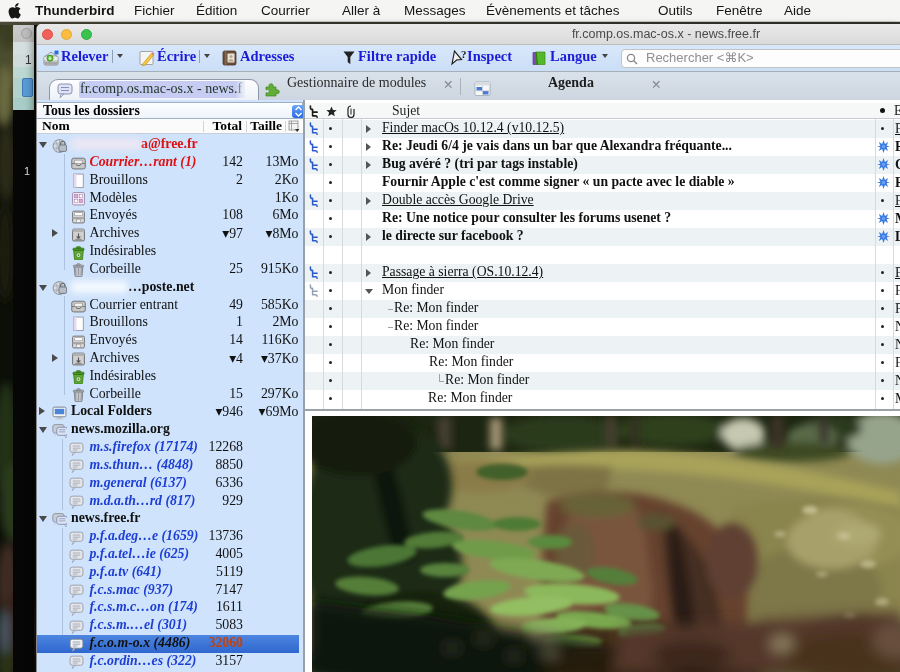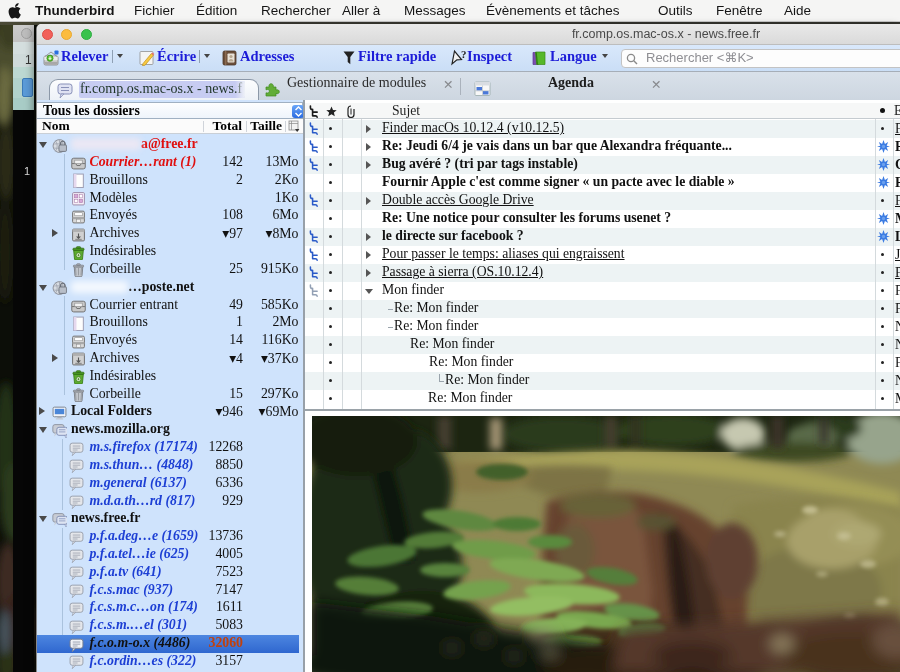--- a/index.html
+++ b/index.html
@@ -108,21 +108,21 @@
   <div class="abs" id="menubar">
     <svg style="position:absolute;left:8px;top:3px" width="14" height="16" viewBox="0 0 13 15.5">
         <g fill="#161616">
           <path d="M9.1 2.5C9.7 1.8 10.1.8 10 0 9.1.1 8.1.6 7.5 1.3 6.9 1.9 6.5 2.9 6.6 3.8c1 0 1.9-.6 2.5-1.3z"></path>
           <path d="M10.2 8.3c0-1.8 1.5-2.7 1.6-2.8-.9-1.3-2.2-1.4-2.7-1.5-1.2-.1-2.2.7-2.8.7-.6 0-1.5-.7-2.4-.7-1.2 0-2.4.7-3 1.8-1.3 2.2-.3 5.6.9 7.4.6.9 1.3 1.9 2.3 1.8.9 0 1.3-.6 2.4-.6s1.4.6 2.4.6c1 0 1.6-.9 2.2-1.8.7-1 1-2 1-2.1-.1 0-1.9-.8-1.9-2.8z"></path>
         </g>
       </svg>
     <span style="left:35px;font-weight:bold">Thunderbird</span>
     <span style="left:134px">Fichier</span>
     <span style="left:196px">Édition</span>
-    <span style="left:261px">Rechercher</span>
+    <span style="left:261px">Courrier</span>
     <span style="left:342px">Aller à</span>
     <span style="left:404px">Messages</span>
     <span style="left:486px">Évènements et tâches</span>
     <span style="left:658px">Outils</span>
     <span style="left:716px">Fenêtre</span>
     <span style="left:784px">Aide</span>
   </div>
   <div class="abs" style="left:0;top:22px;width:900px;height:2.5px;background:linear-gradient(90deg,#4a4936,#3a3932 30%,#32322c)"></div>
 
   <div class="abs" id="win">
@@ -490,21 +490,21 @@
               <use href="#i-ng"></use>
             </svg>
             <span class="nm" style="left:52.5px"><span class="ng">p.f.a.tel…ie (625)</span></span>
             <span class="tot" style="">4005</span>
           </div>
         <div class="fr abs" style="left:0;top:463.8px">
             <svg class="abs" style="left:32px;top:1.5px" width="15" height="15" viewBox="0 0 14 14">
               <use href="#i-ng"></use>
             </svg>
             <span class="nm" style="left:52.5px"><span class="ng">p.f.a.tv (641)</span></span>
-            <span class="tot" style="">7523</span>
+            <span class="tot" style="">5119</span>
           </div>
         <div class="fr abs" style="left:0;top:481.6px">
             <svg class="abs" style="left:32px;top:1.5px" width="15" height="15" viewBox="0 0 14 14">
               <use href="#i-ng"></use>
             </svg>
             <span class="nm" style="left:52.5px"><span class="ng">f.c.s.mac (937)</span></span>
             <span class="tot" style="">7147</span>
           </div>
         <div class="fr abs" style="left:0;top:499.4px">
             <svg class="abs" style="left:32px;top:1.5px" width="15" height="15" viewBox="0 0 14 14">
@@ -628,30 +628,20 @@
             <svg class="thr" width="12" height="13" viewBox="0 0 11 12">
               <use href="#i-thr" stroke="#2a5ac8" stroke-width="1.4"></use>
             </svg>
             <div class="dot" style="left:23.5px"></div>
             <div class="mtri" style="left:61px"></div>
             <span class="sbj bold" style="left:77px">le directe sur facebook ?</span>
             <svg class="abs" style="left:572px;top:2.5px" width="13" height="13" viewBox="0 0 11 11">
               <use href="#i-sun"></use>
             </svg>
             <span class="sletter bold" style="left:590px">L</span>
-          </div>
-        <div class="ml abs" style="left:0;top:145.5px">
-            <svg class="thr" width="12" height="13" viewBox="0 0 11 12">
-              <use href="#i-thr" stroke="#2a5ac8" stroke-width="1.4"></use>
-            </svg>
-            <div class="dot" style="left:23.5px"></div>
-            <div class="mtri" style="left:61px"></div>
-            <span class="sbj und" style="left:77px">Pour passer le temps: aliases qui engraissent</span>
-            <div class="rdot" style="left:576px"></div>
-            <span class="sletter und" style="left:590px">J</span>
           </div>
         <div class="ml abs stripe" style="left:0;top:163.5px">
             <svg class="thr" width="12" height="13" viewBox="0 0 11 12">
               <use href="#i-thr" stroke="#2a5ac8" stroke-width="1.4"></use>
             </svg>
             <div class="dot" style="left:23.5px"></div>
             <div class="mtri" style="left:61px"></div>
             <span class="sbj und" style="left:77px">Passage à sierra (OS.10.12.4)</span>
             <div class="rdot" style="left:576px"></div>
             <span class="sletter und" style="left:590px">P</span>

